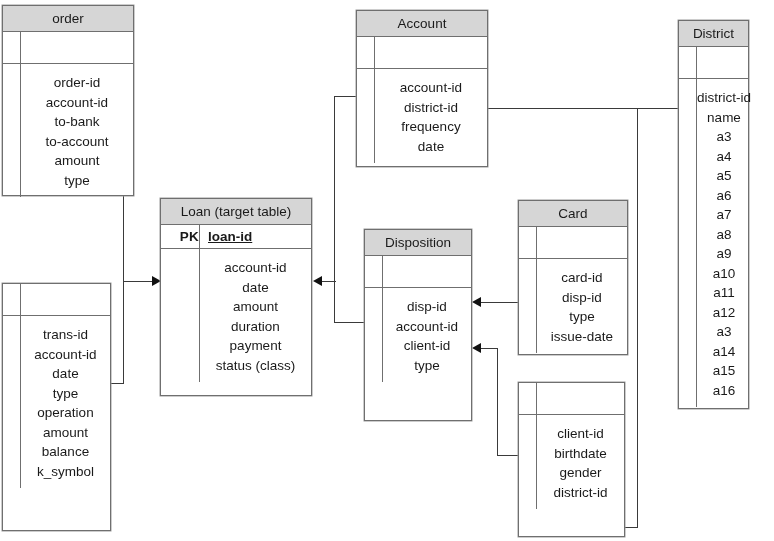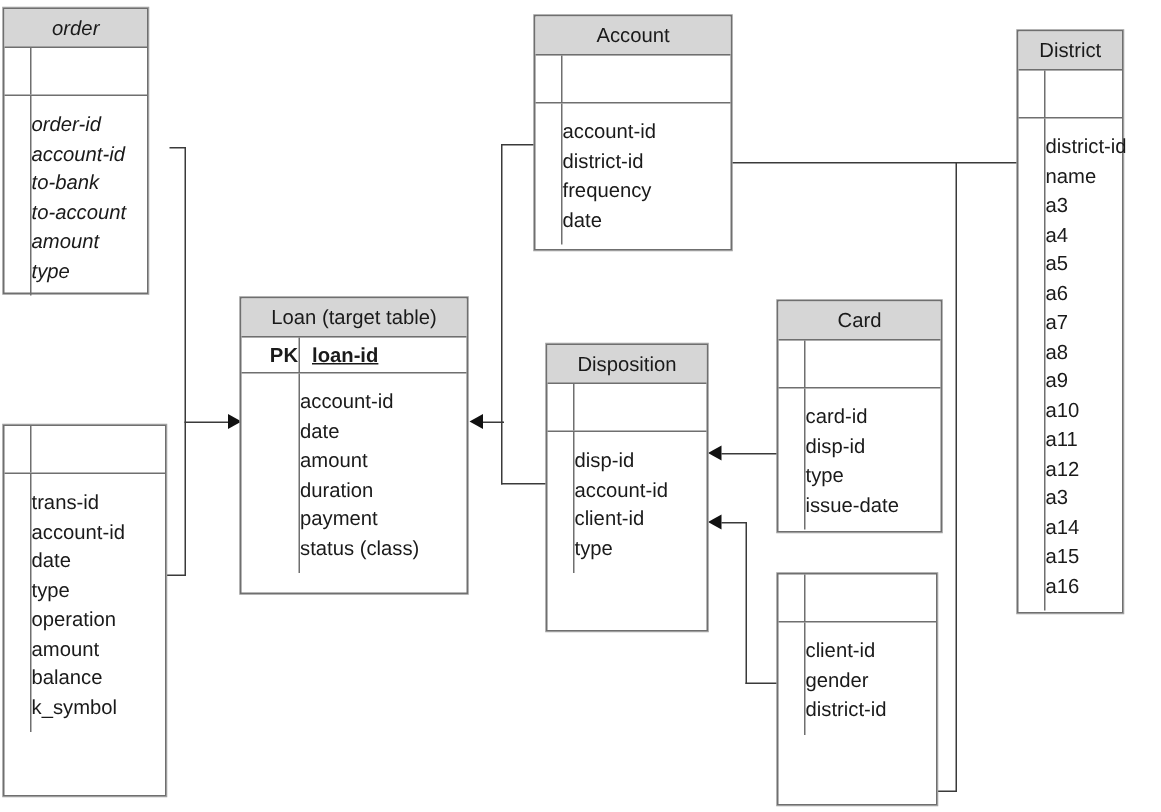--- a/index.html
+++ b/index.html
@@ -71,20 +71,21 @@
     text-decoration:underline;
     line-height:23px;
   }
   .t-blank{height:31px;}
   .t-fields{padding:9px 0 7px 0;}
   .t-fields .f{
     line-height:19.5px;
     font-size:13.5px;
     color:#1a1a1a;
     white-space:nowrap;
+    text-align:center;
   }
 
   
   .ln{
     position:absolute;
     background:#3a3a3a;
   }
   .ln.h{height:1px;}
   .ln.v{width:1px;}
   .arrow{
@@ -127,21 +128,21 @@
   <div class="ln h" style="left:624px;top:527px;width:14px;"></div>
 
   <div class="ln h" style="left:481px;top:302px;width:38px;"></div>
   <div class="arrow left" style="left:472px;top:297px;"></div>
 
   <div class="ln h" style="left:497px;top:455px;width:22px;"></div>
   <div class="ln v" style="left:497px;top:348px;height:108px;"></div>
   <div class="ln h" style="left:481px;top:348px;width:17px;"></div>
   <div class="arrow left" style="left:472px;top:343px;"></div>
 
-  <div class="table" style="left:2px;top:5px;width:97px;height:191px;font-style:italic;">
+  <div class="table" style="left:2px;top:5px;width:132px;height:191px;">
     <div class="t-title">order</div>
     <div class="t-row">
       <div class="t-key t-blank"></div>
       <div class="t-val t-blank"></div>
     </div>
     <div class="t-row last">
       <div class="t-key"></div>
       <div class="t-val t-fields">
         <div class="f">order-id</div>
         <div class="f">account-id</div>
@@ -245,20 +246,21 @@
 
   <div class="table" style="left:518px;top:382px;width:107px;height:155px;">
     <div class="t-row">
       <div class="t-key t-blank"></div>
       <div class="t-val t-blank"></div>
     </div>
     <div class="t-row last">
       <div class="t-key"></div>
       <div class="t-val t-fields">
         <div class="f">client-id</div>
+        <div class="f">birthdate</div>
         <div class="f">gender</div>
         <div class="f">district-id</div>
       </div>
     </div>
   </div>
 
   <div class="table" style="left:678px;top:20px;width:71px;height:389px;">
     <div class="t-title">District</div>
     <div class="t-row">
       <div class="t-key t-blank"></div>

